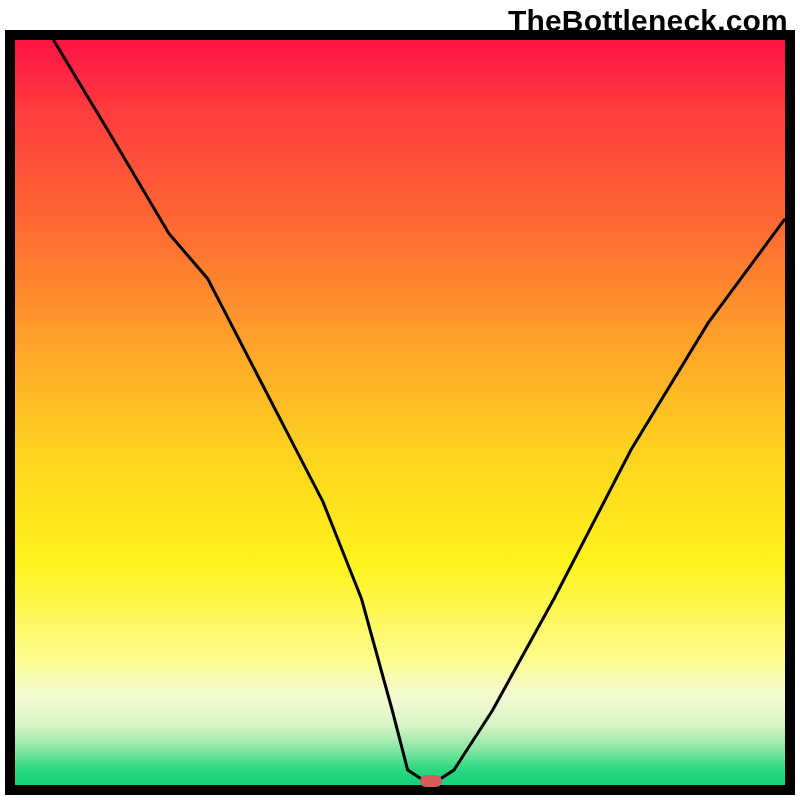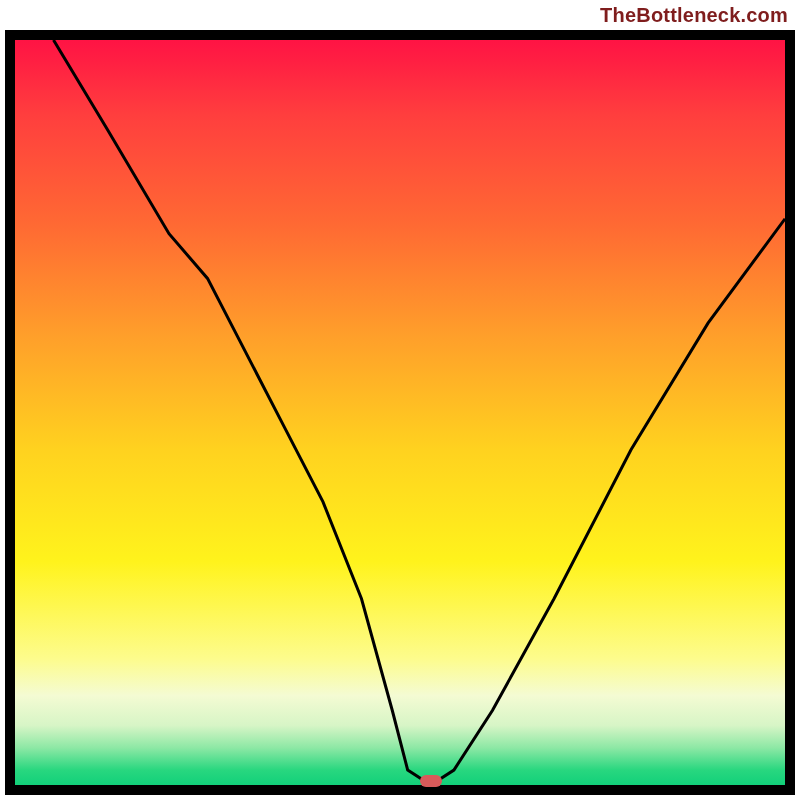--- a/index.html
+++ b/index.html
@@ -11,22 +11,22 @@
   .frame {
     width: 800px;
     height: 800px;
     position: relative;
     box-sizing: border-box;
   }
   .watermark {
     position: absolute;
     top: 4px;
     right: 12px;
-    color: #7f1d1d;
-    font-size: 20px;
+    color: #000000;
+    font-size: 30px;
     font-weight: 600;
     letter-spacing: 0.2px;
   }
   .plot {
     position: absolute;
     top: 30px;
     left: 5px;
     width: 790px;
     height: 765px;
     background: #000;

